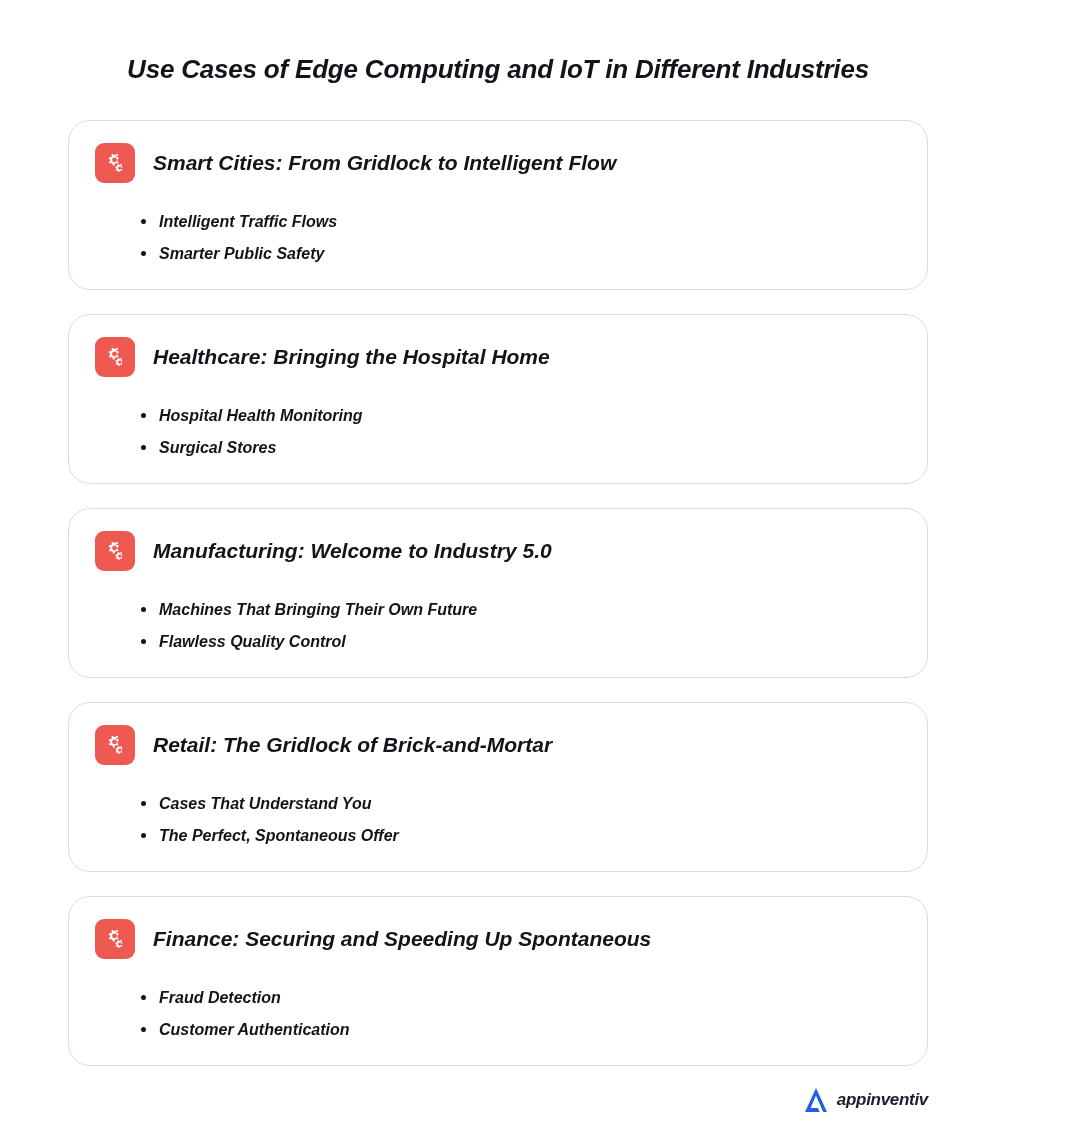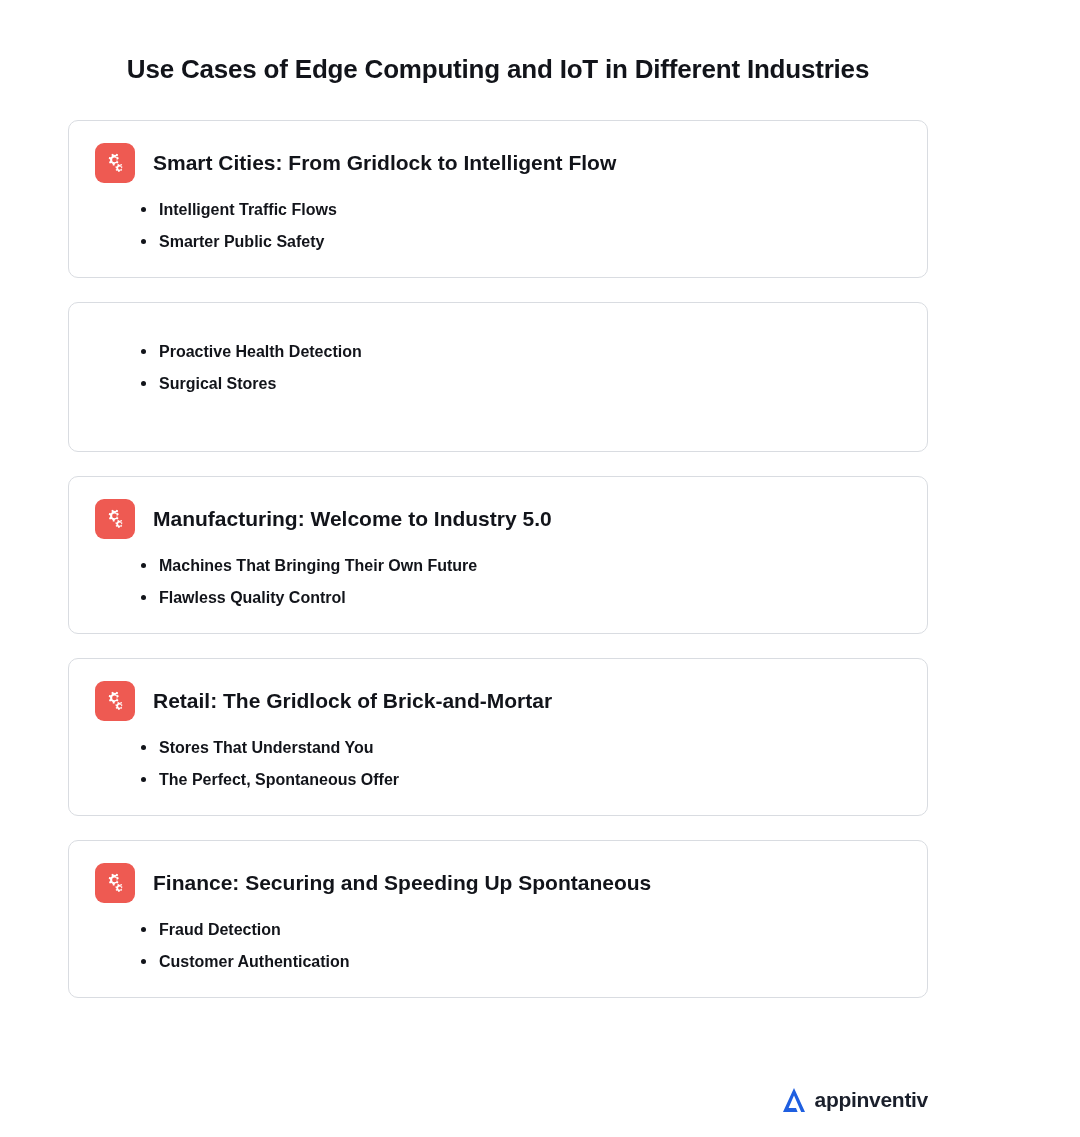--- a/index.html
+++ b/index.html
@@ -13,40 +13,41 @@
     font-family: "Liberation Sans", sans-serif;
     color: #12141a;
     position: relative;
     overflow: hidden;
   }
   .page {
     position: relative;
     width: 996px;
     height: 1137px;
     box-sizing: border-box;
+    font-style: italic;
   }
   .title {
     text-align: center;
     font-size: 26px;
     font-weight: bold;
     letter-spacing: -0.2px;
     color: #12141a;
     padding-top: 52px;
     line-height: 34px;
   }
   .cards {
     margin: 0;
     padding: 34px 68px 0 68px;
     display: flex;
     flex-direction: column;
     gap: 24px;
   }
   .card {
     border: 1px solid #d9dce1;
-    border-radius: 10px;
+    border-radius: 22px;
     background: #ffffff;
     box-sizing: border-box;
     padding: 22px 26px 24px 26px;
     min-height: 150px;
   }
   .card-head {
     display: flex;
     align-items: center;
     gap: 18px;
   }
@@ -64,21 +65,21 @@
     display: block;
   }
   .card-title {
     font-size: 21px;
     font-weight: bold;
     color: #12141a;
     line-height: 26px;
   }
   .bullets {
     list-style: none;
-    margin: 16px 0 0 0;
+    margin: 28px 0 0 0;
     padding: 0 0 0 46px;
   }
   .bullets li {
     position: relative;
     font-size: 16px;
     font-weight: bold;
     color: #12141a;
     line-height: 22px;
     padding: 0 0 0 18px;
     margin-bottom: 10px;
@@ -101,21 +102,21 @@
     right: 68px;
     bottom: 22px;
     display: flex;
     align-items: center;
     gap: 6px;
   }
   .footer-logo {
     display: block;
   }
   .footer-text {
-    font-size: 21px;
+    font-size: 17px;
     font-weight: bold;
     color: #1a1f2b;
     letter-spacing: -0.3px;
   }
 </style>
 </head>
 <body>
 
 <div class="page">
 
@@ -133,22 +134,31 @@
         </span>
         <div class="card-title">Smart Cities: From Gridlock to Intelligent Flow</div>
       </div>
       <ul class="bullets">
         <li>Intelligent Traffic Flows</li>
         <li>Smarter Public Safety</li>
       </ul>
     </div>
 
     <div class="card">
-      <ul class="bullets">
-        <li>Proactive Health Detection</li>
+      <div class="card-head">
+        <span class="icon-badge">
+          <svg width="24" height="24" viewBox="0 0 24 24" fill="#ffffff" aria-hidden="true">
+            <path d="M14.6 5.2l.5-1.6-1.5-.9-1.1 1.2a4.9 4.9 0 0 0-1.5 0L9.9 2.7l-1.5.9.5 1.6c-.4.3-.8.7-1 1.1l-1.7-.2-.5 1.7 1.4.8c0 .5 0 1 .1 1.5l-1.3 1 .9 1.5 1.6-.5c.4.4.8.6 1.3.8l.1 1.7h1.8l.1-1.7c.5-.2.9-.4 1.3-.8l1.6.5.9-1.5-1.3-1c.1-.5.1-1 .1-1.5l1.4-.8-.5-1.7-1.7.2c-.3-.4-.6-.8-1-1.1zm-3.1 6.1a2.4 2.4 0 1 1 0-4.8 2.4 2.4 0 0 1 0 4.8z"></path>
+            <path d="M18.8 14.6l.3-1.1-1.1-.6-.8.8a3.4 3.4 0 0 0-1 0l-.8-.8-1.1.6.3 1.1c-.3.2-.5.5-.7.8l-1.2-.1-.3 1.2 1 .5c0 .3 0 .7.1 1l-.9.7.6 1 1.1-.3c.3.2.6.4.9.5l.1 1.2h1.2l.1-1.2c.3-.1.6-.3.9-.5l1.1.3.6-1-.9-.7c.1-.3.1-.7.1-1l1-.5-.3-1.2-1.2.1c-.2-.3-.4-.6-.7-.8zm-2.1 4.1a1.6 1.6 0 1 1 0-3.2 1.6 1.6 0 0 1 0 3.2z"></path>
+          </svg>
+        </span>
+        <div class="card-title">Healthcare: Bringing the Hospital Home</div>
+      </div>
+      <ul class="bullets">
+        <li>Hospital Health Monitoring</li>
         <li>Surgical Stores</li>
       </ul>
     </div>
 
     <div class="card">
       <div class="card-head">
         <span class="icon-badge">
           <svg width="24" height="24" viewBox="0 0 24 24" fill="#ffffff" aria-hidden="true">
             <path d="M14.6 5.2l.5-1.6-1.5-.9-1.1 1.2a4.9 4.9 0 0 0-1.5 0L9.9 2.7l-1.5.9.5 1.6c-.4.3-.8.7-1 1.1l-1.7-.2-.5 1.7 1.4.8c0 .5 0 1 .1 1.5l-1.3 1 .9 1.5 1.6-.5c.4.4.8.6 1.3.8l.1 1.7h1.8l.1-1.7c.5-.2.9-.4 1.3-.8l1.6.5.9-1.5-1.3-1c.1-.5.1-1 .1-1.5l1.4-.8-.5-1.7-1.7.2c-.3-.4-.6-.8-1-1.1zm-3.1 6.1a2.4 2.4 0 1 1 0-4.8 2.4 2.4 0 0 1 0 4.8z"></path>
             <path d="M18.8 14.6l.3-1.1-1.1-.6-.8.8a3.4 3.4 0 0 0-1 0l-.8-.8-1.1.6.3 1.1c-.3.2-.5.5-.7.8l-1.2-.1-.3 1.2 1 .5c0 .3 0 .7.1 1l-.9.7.6 1 1.1-.3c.3.2.6.4.9.5l.1 1.2h1.2l.1-1.2c.3-.1.6-.3.9-.5l1.1.3.6-1-.9-.7c.1-.3.1-.7.1-1l1-.5-.3-1.2-1.2.1c-.2-.3-.4-.6-.7-.8zm-2.1 4.1a1.6 1.6 0 1 1 0-3.2 1.6 1.6 0 0 1 0 3.2z"></path>
@@ -166,21 +176,21 @@
       <div class="card-head">
         <span class="icon-badge">
           <svg width="24" height="24" viewBox="0 0 24 24" fill="#ffffff" aria-hidden="true">
             <path d="M14.6 5.2l.5-1.6-1.5-.9-1.1 1.2a4.9 4.9 0 0 0-1.5 0L9.9 2.7l-1.5.9.5 1.6c-.4.3-.8.7-1 1.1l-1.7-.2-.5 1.7 1.4.8c0 .5 0 1 .1 1.5l-1.3 1 .9 1.5 1.6-.5c.4.4.8.6 1.3.8l.1 1.7h1.8l.1-1.7c.5-.2.9-.4 1.3-.8l1.6.5.9-1.5-1.3-1c.1-.5.1-1 .1-1.5l1.4-.8-.5-1.7-1.7.2c-.3-.4-.6-.8-1-1.1zm-3.1 6.1a2.4 2.4 0 1 1 0-4.8 2.4 2.4 0 0 1 0 4.8z"></path>
             <path d="M18.8 14.6l.3-1.1-1.1-.6-.8.8a3.4 3.4 0 0 0-1 0l-.8-.8-1.1.6.3 1.1c-.3.2-.5.5-.7.8l-1.2-.1-.3 1.2 1 .5c0 .3 0 .7.1 1l-.9.7.6 1 1.1-.3c.3.2.6.4.9.5l.1 1.2h1.2l.1-1.2c.3-.1.6-.3.9-.5l1.1.3.6-1-.9-.7c.1-.3.1-.7.1-1l1-.5-.3-1.2-1.2.1c-.2-.3-.4-.6-.7-.8zm-2.1 4.1a1.6 1.6 0 1 1 0-3.2 1.6 1.6 0 0 1 0 3.2z"></path>
           </svg>
         </span>
         <div class="card-title">Retail: The Gridlock of Brick-and-Mortar</div>
       </div>
       <ul class="bullets">
-        <li>Stores That Understand You</li>
+        <li>Cases That Understand You</li>
         <li>The Perfect, Spontaneous Offer</li>
       </ul>
     </div>
 
     <div class="card">
       <div class="card-head">
         <span class="icon-badge">
           <svg width="24" height="24" viewBox="0 0 24 24" fill="#ffffff" aria-hidden="true">
             <path d="M14.6 5.2l.5-1.6-1.5-.9-1.1 1.2a4.9 4.9 0 0 0-1.5 0L9.9 2.7l-1.5.9.5 1.6c-.4.3-.8.7-1 1.1l-1.7-.2-.5 1.7 1.4.8c0 .5 0 1 .1 1.5l-1.3 1 .9 1.5 1.6-.5c.4.4.8.6 1.3.8l.1 1.7h1.8l.1-1.7c.5-.2.9-.4 1.3-.8l1.6.5.9-1.5-1.3-1c.1-.5.1-1 .1-1.5l1.4-.8-.5-1.7-1.7.2c-.3-.4-.6-.8-1-1.1zm-3.1 6.1a2.4 2.4 0 1 1 0-4.8 2.4 2.4 0 0 1 0 4.8z"></path>
             <path d="M18.8 14.6l.3-1.1-1.1-.6-.8.8a3.4 3.4 0 0 0-1 0l-.8-.8-1.1.6.3 1.1c-.3.2-.5.5-.7.8l-1.2-.1-.3 1.2 1 .5c0 .3 0 .7.1 1l-.9.7.6 1 1.1-.3c.3.2.6.4.9.5l.1 1.2h1.2l.1-1.2c.3-.1.6-.3.9-.5l1.1.3.6-1-.9-.7c.1-.3.1-.7.1-1l1-.5-.3-1.2-1.2.1c-.2-.3-.4-.6-.7-.8zm-2.1 4.1a1.6 1.6 0 1 1 0-3.2 1.6 1.6 0 0 1 0 3.2z"></path>

